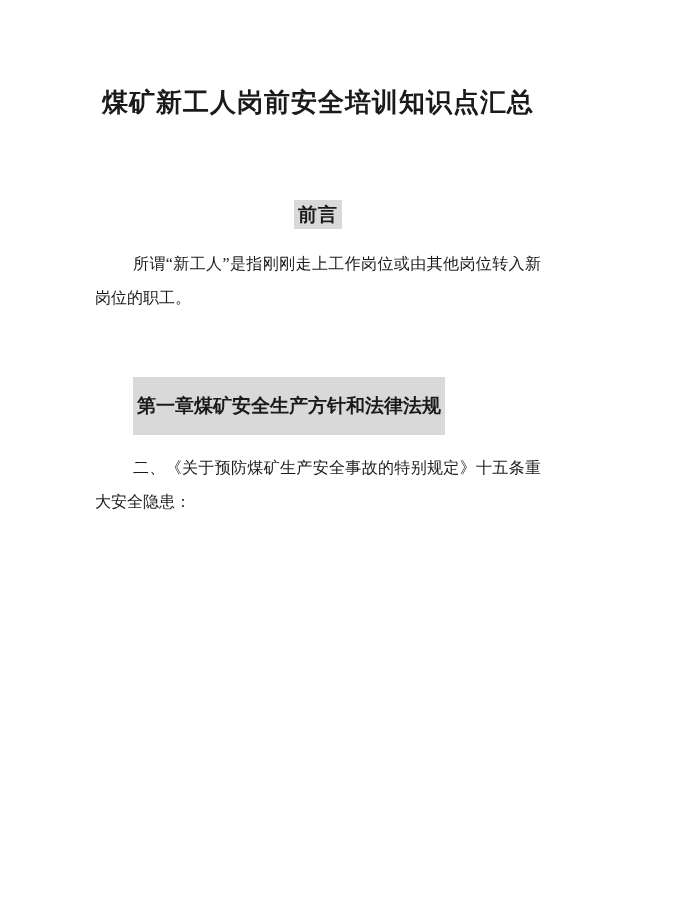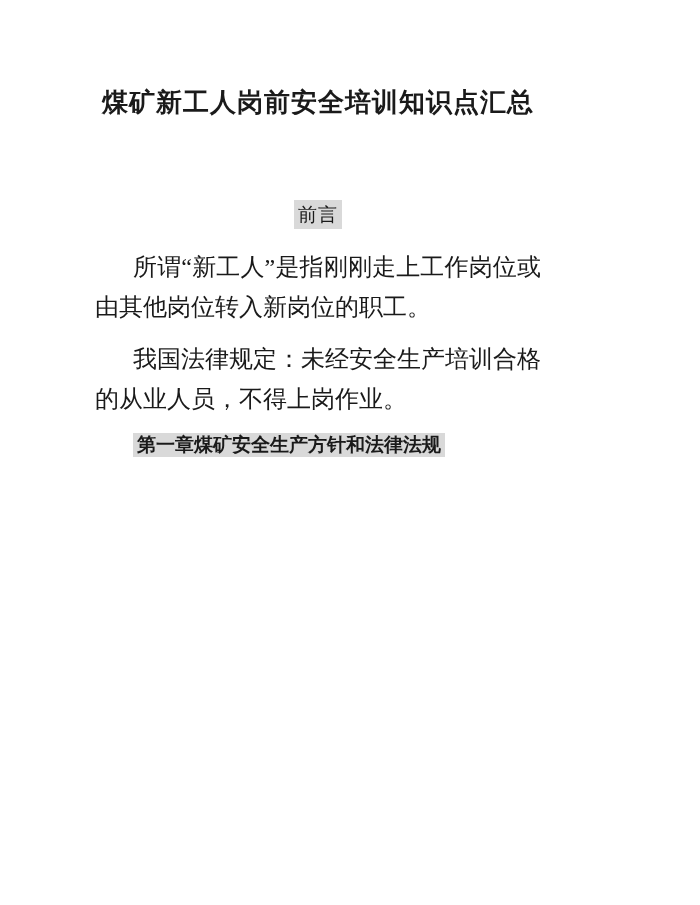--- a/index.html
+++ b/index.html
@@ -30,63 +30,64 @@
     letter-spacing:1px;
     white-space:nowrap;
   }
   .preface-wrap{
     margin:78px 0 18px 0;
     text-align:center;
   }
   .preface-heading{
     display:inline-block;
     font-size:19px;
-    font-weight:normal;
+    font-weight:bold;
     line-height:23px;
     padding:3px 4px;
     background:var(--highlight);
     letter-spacing:1px;
   }
   .para{
     margin:0 0 12px 0;
-    font-size:24px;
-    line-height:40px;
+    font-size:16px;
+    line-height:34px;
     text-align:justify;
     text-indent:38px;
     word-break:break-all;
   }
   .chapter-wrap{
     margin:14px 0 16px 0;
     font-size:19px;
     line-height:24px;
     text-indent:38px;
   }
   .chapter-heading{
     display:inline-block;
     font-weight:bold;
-    padding:0 4px;
+    padding:17px 4px;
     background:var(--highlight);
     text-indent:0;
+    margin-top:48px;
   }
 </style>
 </head>
 <body>
 
 <div class="page">
 
   <h1 class="doc-title">煤矿新工人岗前安全培训知识点汇总</h1>
 
   <div class="preface-wrap">
     <span class="preface-heading">前言</span>
   </div>
 
   <p class="para">所谓“新工人”是指刚刚走上工作岗位或由其他岗位转入新岗位的职工。</p>
 
-  <p class="para">我国法律规定：未经安全生产培训合格的从业人员，不得上岗作业。</p>
 
 
   <div class="chapter-wrap">
     <span class="chapter-heading">第一章煤矿安全生产方针和法律法规</span>
   </div>
 
 
+  <p class="para">二、《关于预防煤矿生产安全事故的特别规定》十五条重大安全隐患：</p>
 
 </div>
 
 </body></html>

